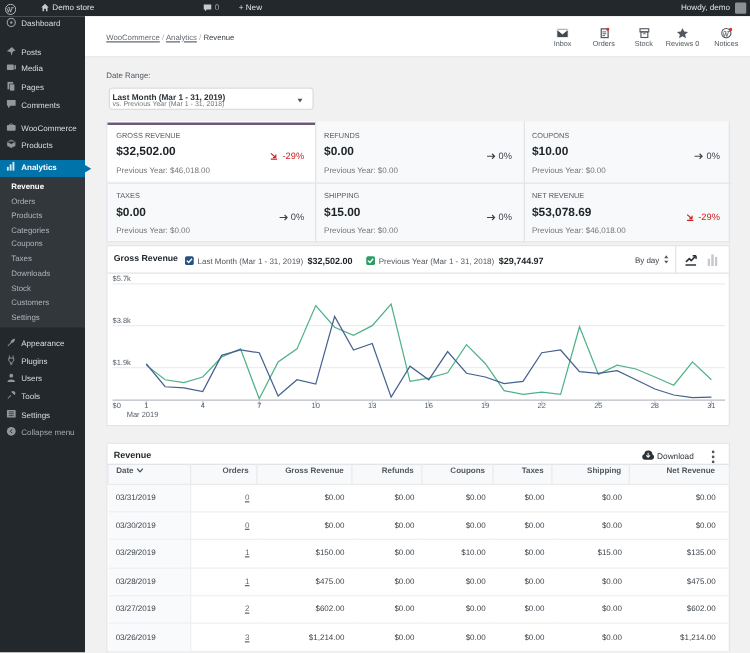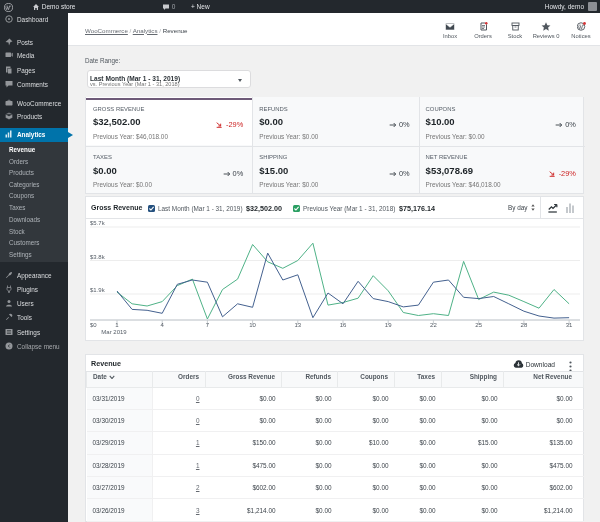--- a/index.html
+++ b/index.html
@@ -284,21 +284,21 @@
     <div class="hd">
       <div class="ttl">Gross Revenue</div>
       <div class="leg" style="left:62px;">
         <span class="cb" style="background:#25517f;"><svg width="7" height="7" viewBox="0 0 10 10" style="position:absolute;left:0;top:0;">
               <path d="M2 5 L4.2 7.2 L8 2.8" stroke="#fff" stroke-width="1.6" fill="none"></path>
             </svg></span>Last Month (Mar 1 - 31, 2019) &nbsp;<b>$32,502.00</b>
       </div>
       <div class="leg" style="left:207px;">
         <span class="cb" style="background:#2b9f63;"><svg width="7" height="7" viewBox="0 0 10 10" style="position:absolute;left:0;top:0;">
               <path d="M2 5 L4.2 7.2 L8 2.8" stroke="#fff" stroke-width="1.6" fill="none"></path>
-            </svg></span>Previous Year (Mar 1 - 31, 2018) &nbsp;<b>$75,176.14</b>
+            </svg></span>Previous Year (Mar 1 - 31, 2018) &nbsp;<b>$29,744.97</b>
       </div>
       <div class="byday">By day&nbsp;&nbsp;<svg width="4" height="7" viewBox="0 0 6 10" style="vertical-align:-1px">
             <path d="M3 0 L5.5 3.5 H0.5 Z M3 10 L0.5 6.5 H5.5 Z" fill="#555"></path>
           </svg></div>
       <div class="vsep"></div>
       <svg class="abs" style="right:25px; top:6px;" width="10" height="10" viewBox="0 0 13 12">
           <path d="M1 8 L4.5 4.5 L6.5 6.5 L11 2" stroke="#2c3338" stroke-width="1.7" fill="none"></path>
           <path d="M11.5 1.5 v3.5 M11.5 1.5 h-3.5" stroke="#2c3338" stroke-width="1.5" fill="none"></path>
           <path d="M0.5 11.2 h11" stroke="#2c3338" stroke-width="1.6"></path>
         </svg>

